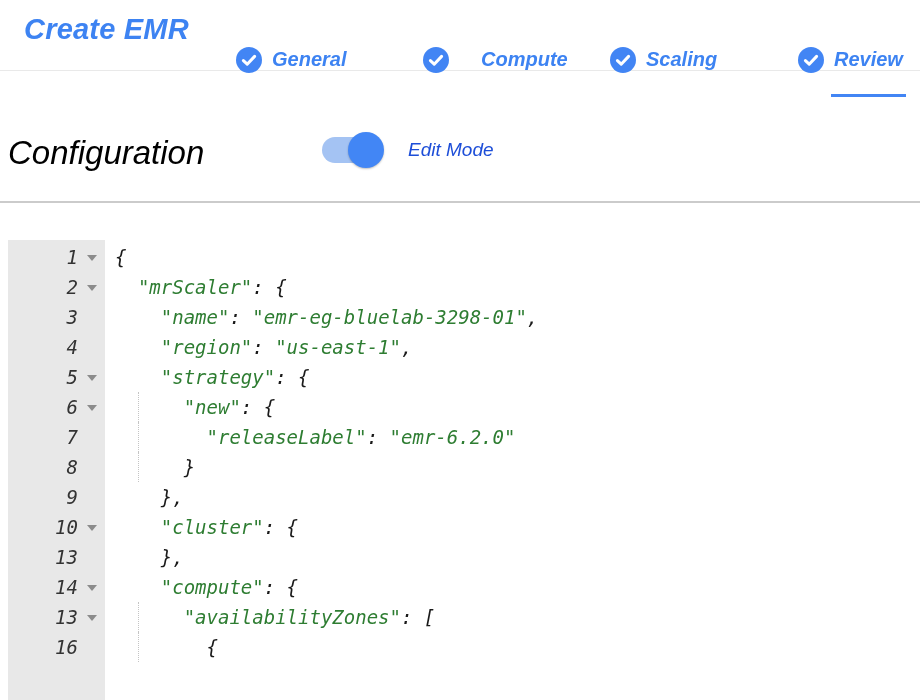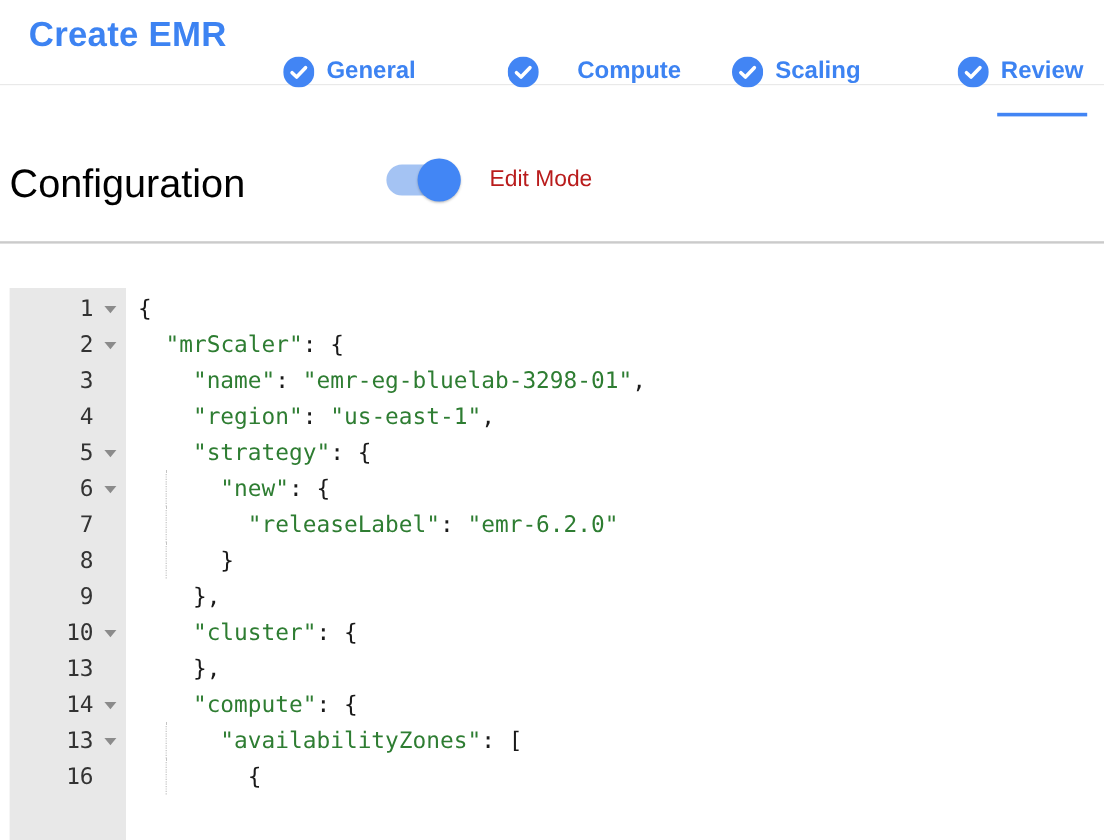--- a/index.html
+++ b/index.html
@@ -1,20 +1,20 @@
 <!DOCTYPE html>
 <html><head>
 <meta charset="utf-8">
 <style>
   * { margin:0; padding:0; box-sizing:border-box; }
   html,body { background:#fff; }
   body { font-family:"Liberation Sans", sans-serif; }
   #app {
     position:relative; width:920px; height:700px;
-    background:#fff; overflow:hidden;
+    background:#fff; overflow:hidden;font-style:italic;
   }
 
   
   .header {
     position:absolute; top:0; left:0; width:920px; height:71px;
     background:#fff; border-bottom:1px solid #e9e9e9;
   }
   .page-title {
     position:absolute; left:24px; top:13px;
     font-size:29px; font-weight:700; color:#3d83f2; letter-spacing:0.2px;
@@ -49,21 +49,21 @@
   .toggle.on { background:#a4c3f3; }
   .toggle .knob {
     position:absolute; top:-5px; left:-4px;
     width:36px; height:36px; border-radius:50%;
     background:#bdbdbd; transition:left .2s;
     box-shadow:0 1px 2px rgba(0,0,0,0.25);
   }
   .toggle.on .knob { left:26px; background:#4286f5; }
   .toggle-label {
     position:absolute; left:408px; top:139px;
-    font-size:19px; color:#b91c1c;
+    font-size:19px; color:#1d4ed8;
   }
   .divider {
     position:absolute; left:0; top:201px; width:920px; height:2px;
     background:#cbcbcb;
   }
 
   
   .editor {
     position:absolute; left:8px; top:240px; right:0; bottom:0;
     font-family:"DejaVu Sans Mono", monospace; font-size:19px;

